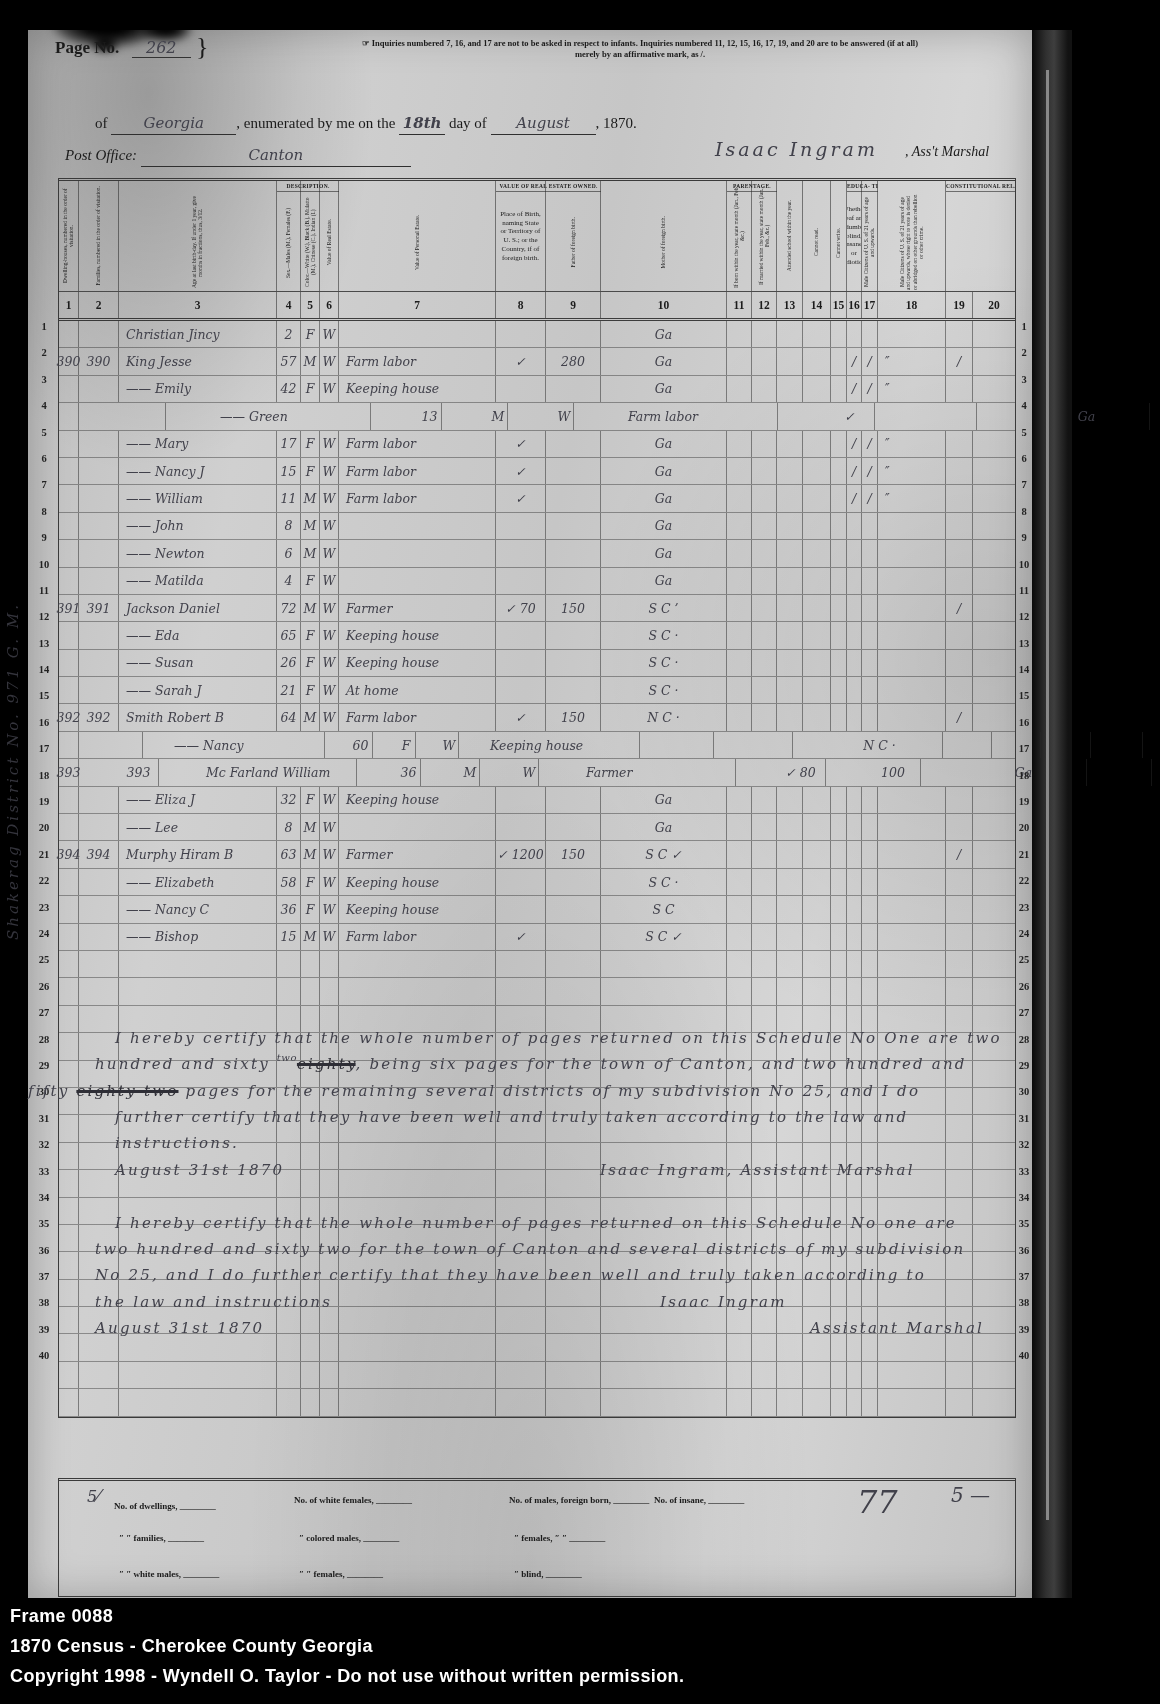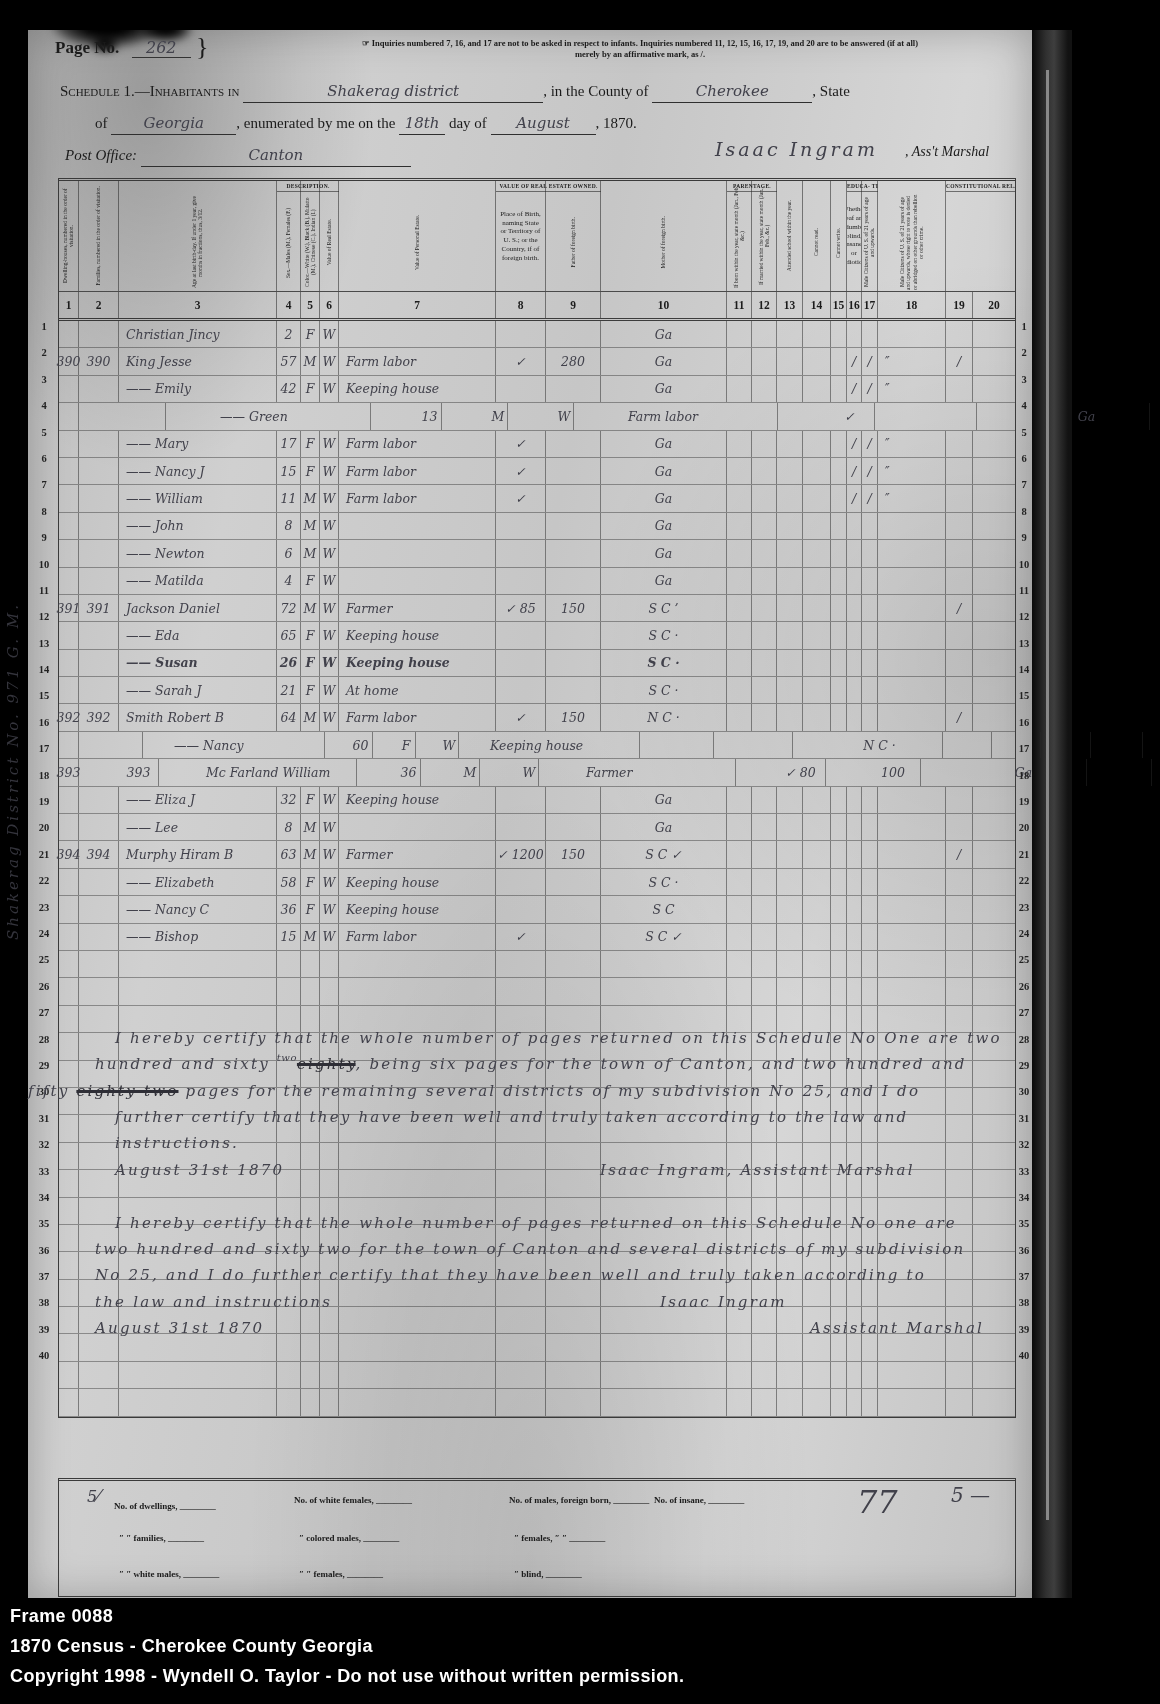--- a/index.html
+++ b/index.html
@@ -65,30 +65,25 @@
   <div class="marginnote hw">Shakerag District No. 971 G. M.</div>
 
   <div class="abs printed" style="left:55px;top:38px;font-weight:bold;font-size:17px;">Page No.</div>
   <div class="abs hw" style="left:132px;top:38px;font-size:16px;border-bottom:1px solid #333;padding:0 14px;">262</div>
   <div class="abs printed" style="left:196px;top:32px;font-size:26px;">}</div>
   <div class="abs printed tinybold" style="left:245px;top:38px;width:790px;">
     <div>☞ Inquiries numbered 7, 16, and 17 are not to be asked in respect to infants.   Inquiries numbered 11, 12, 15, 16, 17, 19, and 20 are to be answered (if at all)</div>
     <div>merely by an affirmative mark, as /.</div>
   </div>
 
-  <div class="hdrline printed" style="left:60px;top:82px;">
-    <span style="font-variant:small-caps;">Schedule 1.—Inhabitants in</span>
-    <span class="blank hw" style="width:300px;">Shakerag district</span><span>, in the County of</span>
-    <span class="blank hw" style="width:160px;">Cherokee</span><span>, State</span>
-  </div>
 
   <div class="hdrline printed" style="left:95px;top:114px;">
     <span>of</span>
     <span class="blank hw" style="width:125px;">Georgia</span><span>, enumerated by me on the</span>
-    <span class="blank hw" style="width:46px;">18th</span>
+    <span class="blank hw" style="width:46px;font-weight:bold;">18th</span>
     <span>day of</span>
     <span class="blank hw" style="width:105px;">August</span><span>, 1870.</span>
   </div>
 
   <div class="hdrline printed" style="left:65px;top:146px;font-style:italic;">
     <span>Post Office:</span>
     <span class="blank hw" style="width:270px;font-size:15px;">Canton</span>
   </div>
   <div class="abs hw" style="left:715px;top:138px;font-size:19px;letter-spacing:3px;">Isaac Ingram</div>
   <div class="abs printed" style="left:905px;top:144px;font-size:14px;font-style:italic;">, Ass't Marshal</div>
@@ -399,21 +394,21 @@
           <div class="cell hw"></div>
         </div>
         <div class="grid drow" style="grid-template-columns: 20px 40px 158px 24px 19px 19px 157px 50px 55px 126px 25px 25px 26px 28px 16px 15px 16px 68px 27px 42px;">
           <div class="cell hw">391</div>
           <div class="cell hw">391</div>
           <div class="cell hw cl">Jackson Daniel</div>
           <div class="cell hw">72</div>
           <div class="cell hw">M</div>
           <div class="cell hw">W</div>
           <div class="cell hw cl">Farmer</div>
-          <div class="cell hw">✓ 85</div>
+          <div class="cell hw">✓ 70</div>
           <div class="cell hw">150</div>
           <div class="cell hw">S C ’</div>
           <div class="cell hw"></div>
           <div class="cell hw"></div>
           <div class="cell hw"></div>
           <div class="cell hw"></div>
           <div class="cell hw"></div>
           <div class="cell hw"></div>
           <div class="cell hw"></div>
           <div class="cell hw cl"></div>
@@ -435,21 +430,21 @@
           <div class="cell hw"></div>
           <div class="cell hw"></div>
           <div class="cell hw"></div>
           <div class="cell hw"></div>
           <div class="cell hw"></div>
           <div class="cell hw"></div>
           <div class="cell hw cl"></div>
           <div class="cell hw"></div>
           <div class="cell hw"></div>
         </div>
-        <div class="grid drow" style="grid-template-columns: 20px 40px 158px 24px 19px 19px 157px 50px 55px 126px 25px 25px 26px 28px 16px 15px 16px 68px 27px 42px; font-weight: bold;">
+        <div class="grid drow" style="grid-template-columns: 20px 40px 158px 24px 19px 19px 157px 50px 55px 126px 25px 25px 26px 28px 16px 15px 16px 68px 27px 42px;">
           <div class="cell hw"></div>
           <div class="cell hw"></div>
           <div class="cell hw cl">—— Susan</div>
           <div class="cell hw">26</div>
           <div class="cell hw">F</div>
           <div class="cell hw">W</div>
           <div class="cell hw cl">Keeping house</div>
           <div class="cell hw"></div>
           <div class="cell hw"></div>
           <div class="cell hw">S C ·</div>

